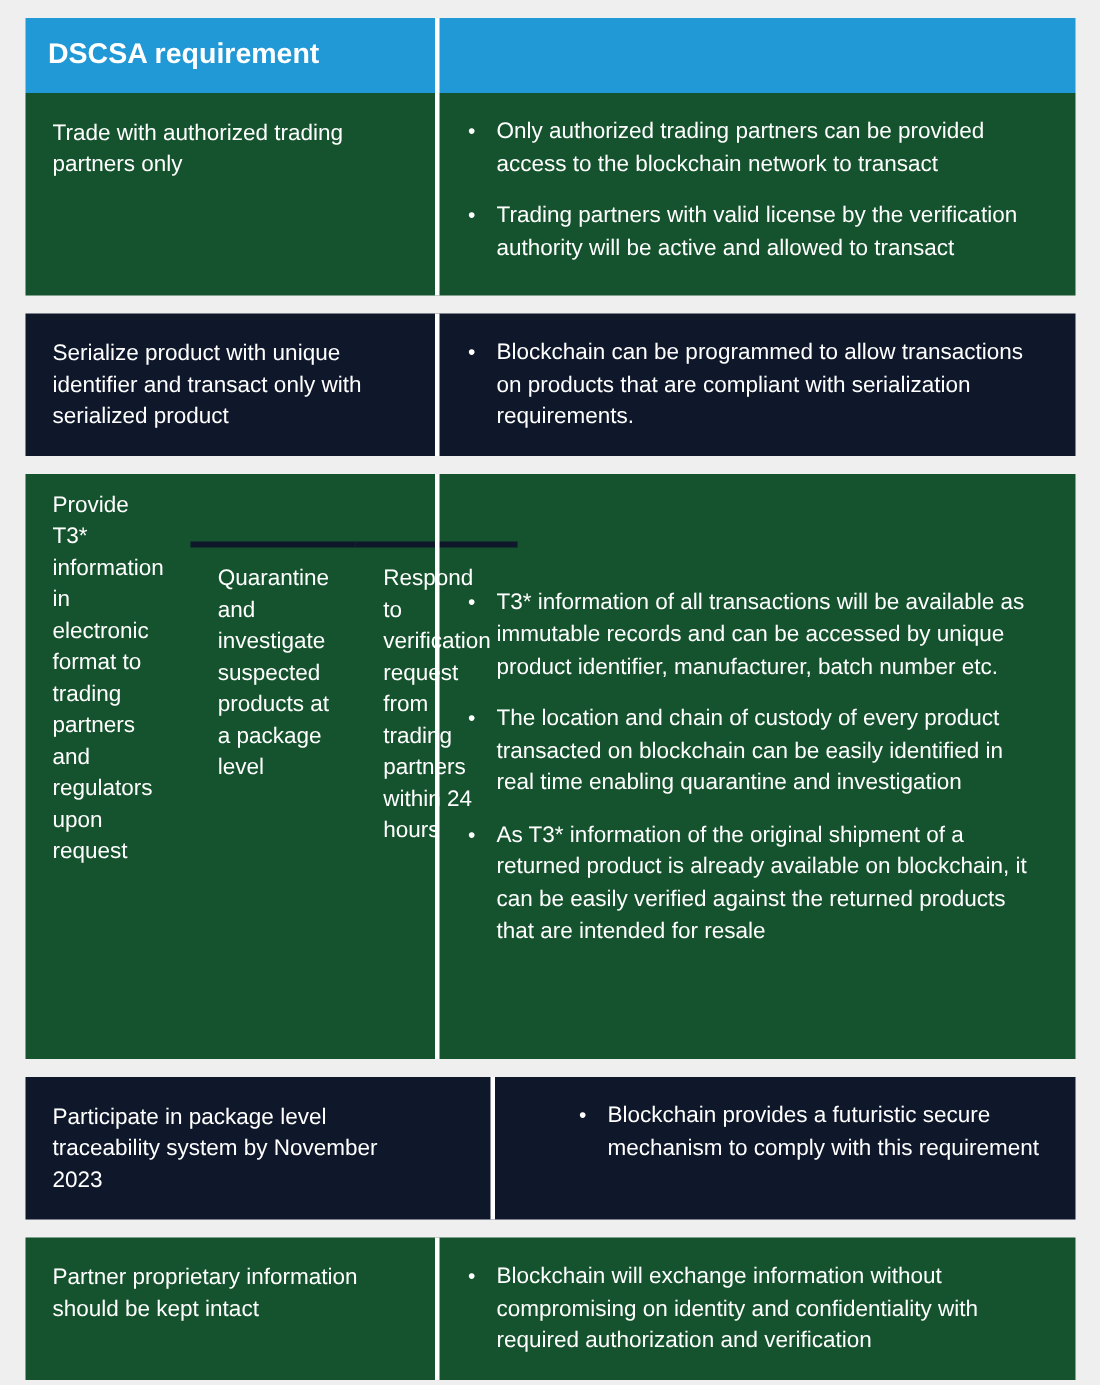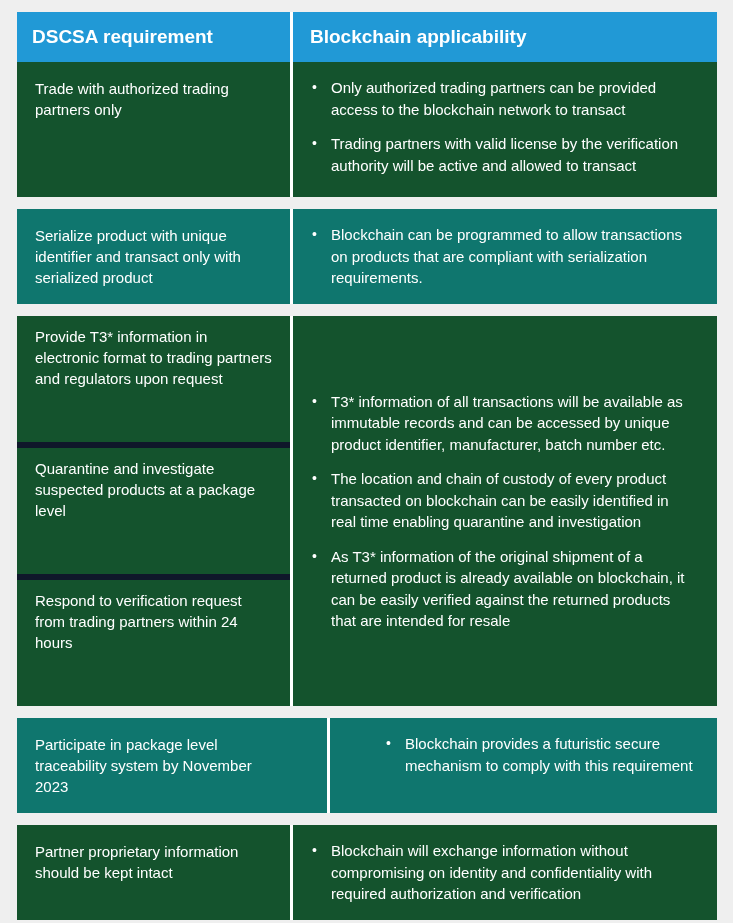--- a/index.html
+++ b/index.html
@@ -20,29 +20,29 @@
   .header-row { background: #2199D6; min-height: 50px; }
   .header-cell {
     color: #FFFFFF; font-weight: bold; font-size: 19px;
     display: flex; align-items: center;
   }
   .header-cell.cell-l { padding: 10px 10px 10px 15px; }
   .header-cell.cell-r { padding: 10px 10px 10px 17px; }
   .header-row .vdiv { background: #FFFFFF; }
 
   .light { background: #14532d; }
-  .dark  { background: #0f766e; }
+  .dark  { background: #0f172a; }
 
   .req {
     color: #FFFFFF; font-size: 15px; line-height: 21px;
     padding: 16px 18px;
   }
-  .stack { display: flex; flex-direction: column; }
+  .stack { display: flex; flex-direction: row; }
   .stack .req { padding: 10px 18px; flex: 1 1 auto; }
-  .stack .req + .req { border-top: 6px solid #0f172a; }
+  .stack .req + .req { border-top: 4px solid #0f172a; margin-top: 45px; }
 
   .bullets {
     color: #FFFFFF; font-size: 15px; line-height: 21.5px;
     padding: 15px 22px 15px 17px;
     display: flex; flex-direction: column; gap: 13px;
   }
   .bullets.centered { justify-content: center; }
   .bullet { display: flex; }
   .dot {
     flex: 0 0 21px; text-align: left; padding-left: 2px;
@@ -56,21 +56,20 @@
 </style>
 </head>
 <body>
 
 <div class="page">
   <div class="tbl">
 
     <div class="row header-row">
       <div class="cell-l header-cell">DSCSA requirement</div>
       <div class="vdiv"></div>
-      <div class="cell-r header-cell">Blockchain applicability</div>
     </div>
 
     <div class="row light s1">
       <div class="cell-l">
         <div class="req">Trade with authorized trading partners only</div>
       </div>
       <div class="vdiv"></div>
       <div class="cell-r bullets">
         <div class="bullet">
           <span class="dot">•</span>

